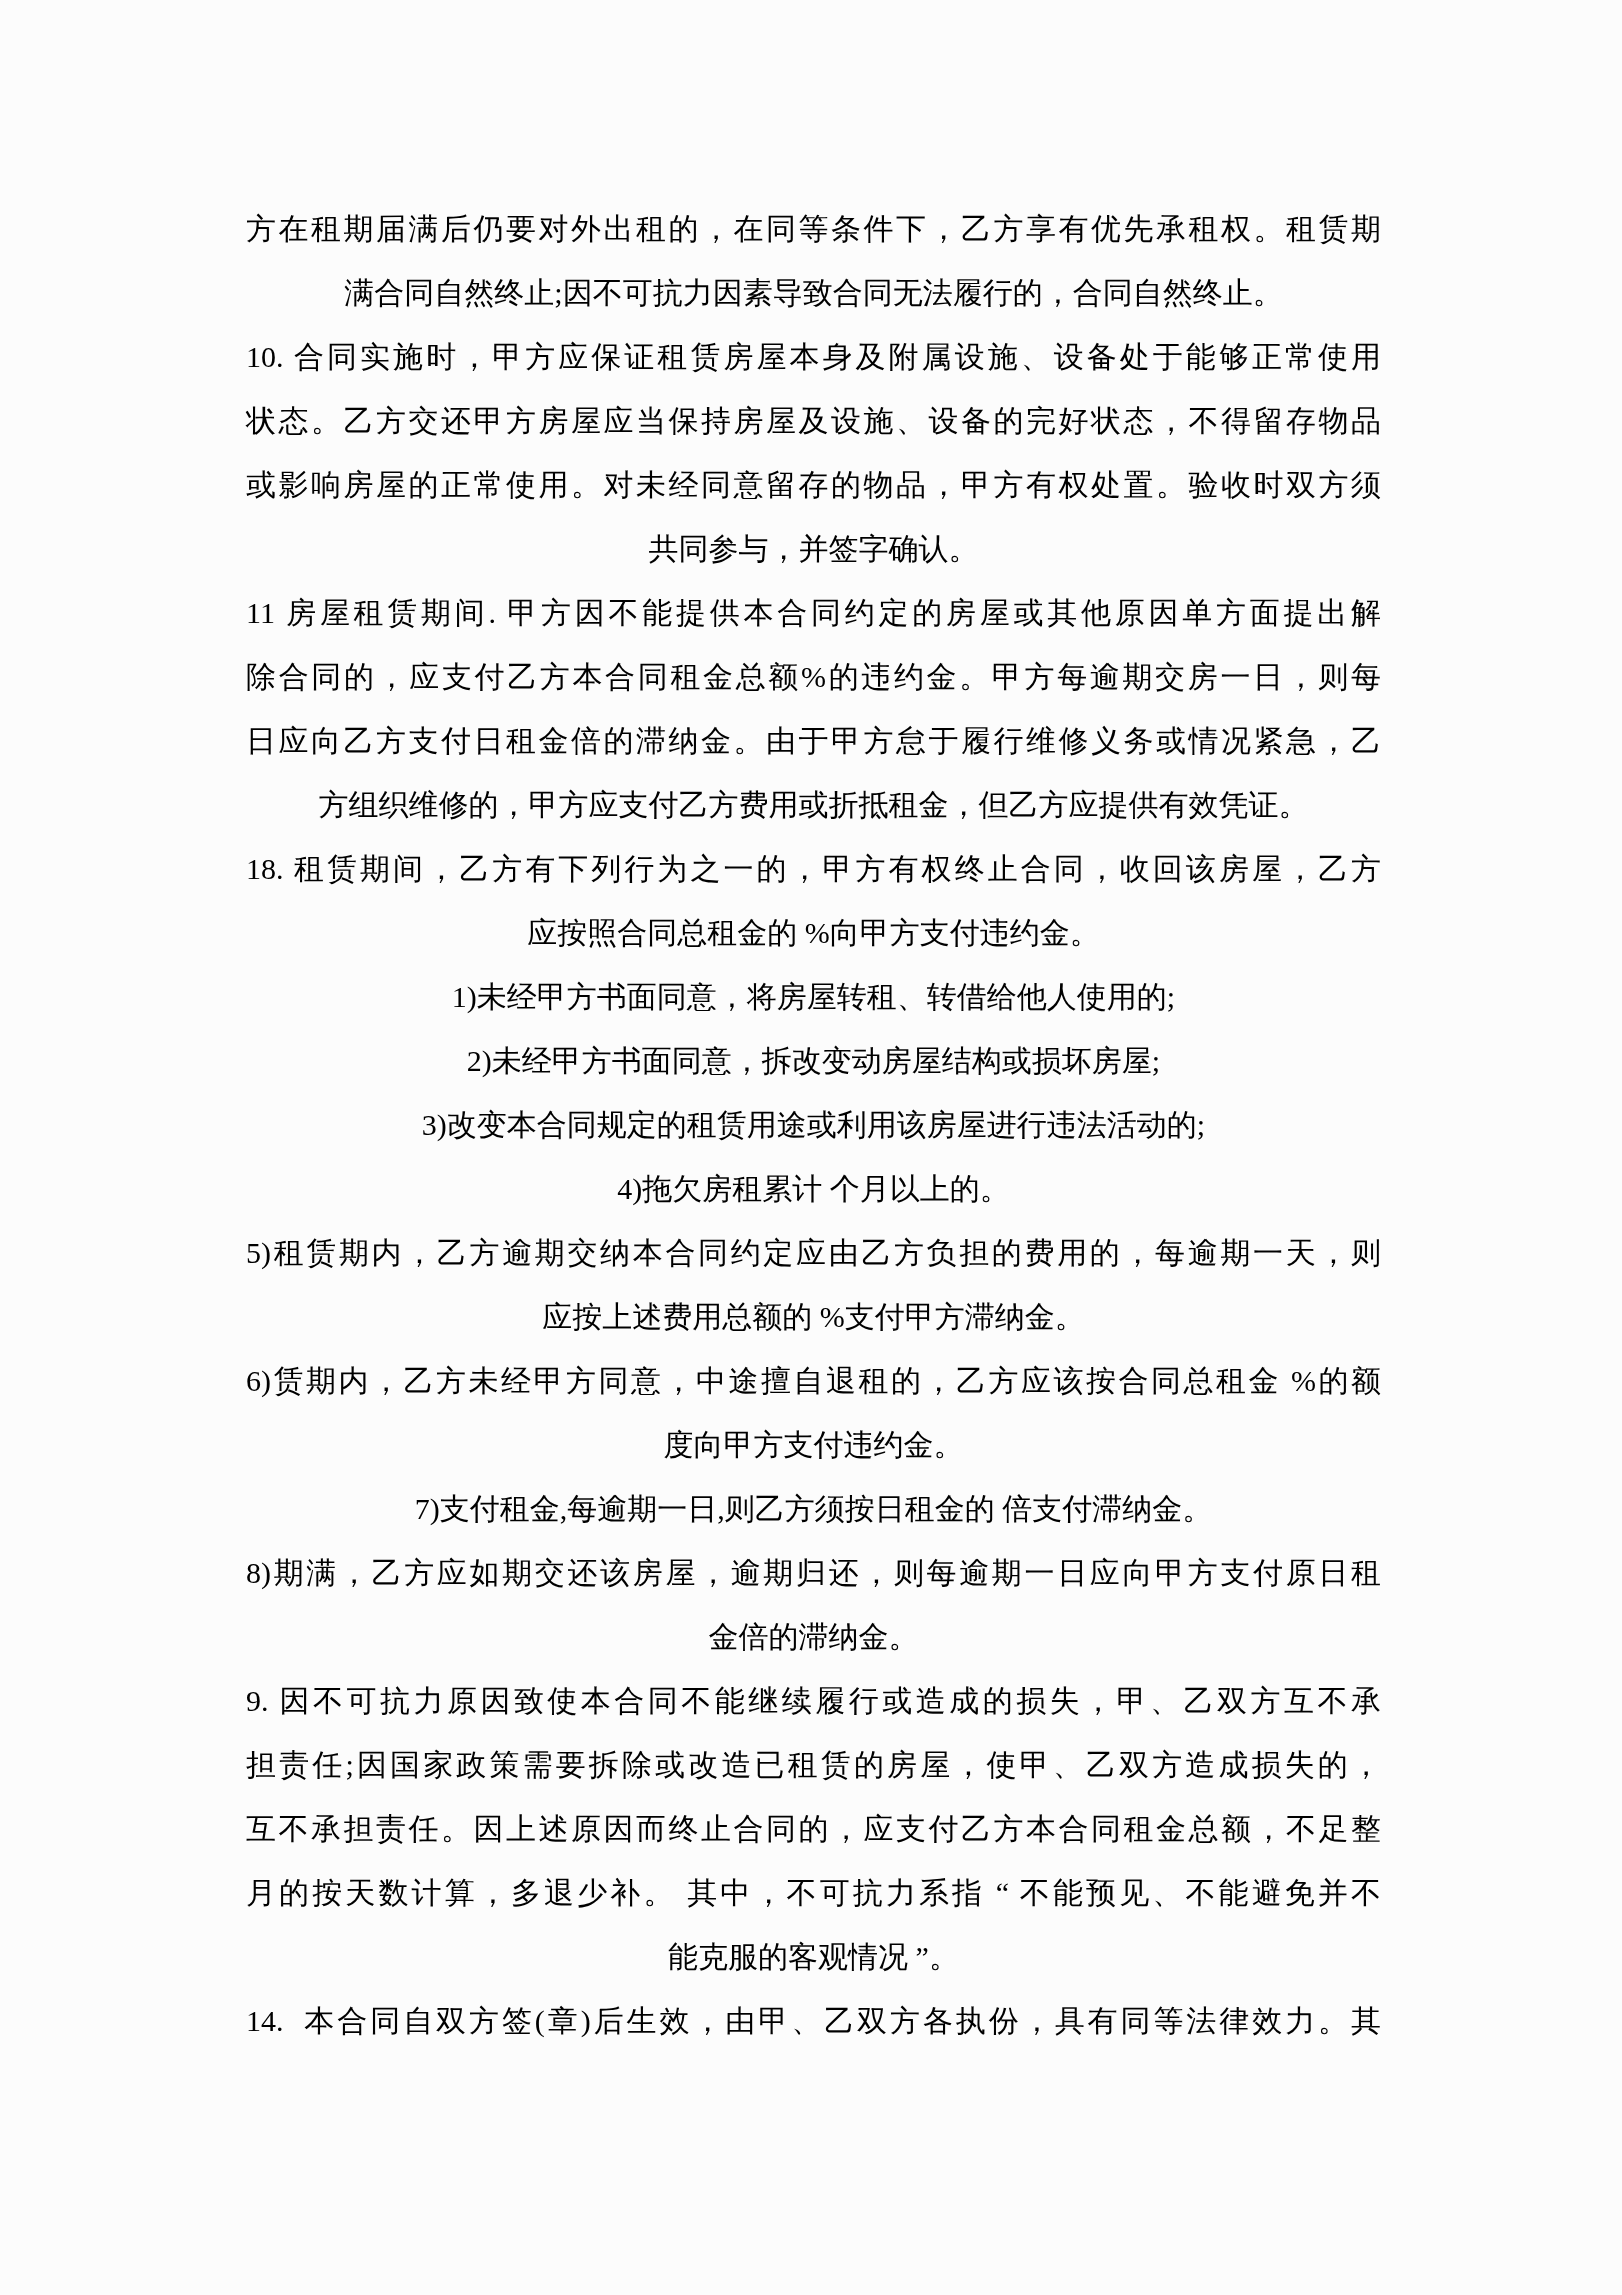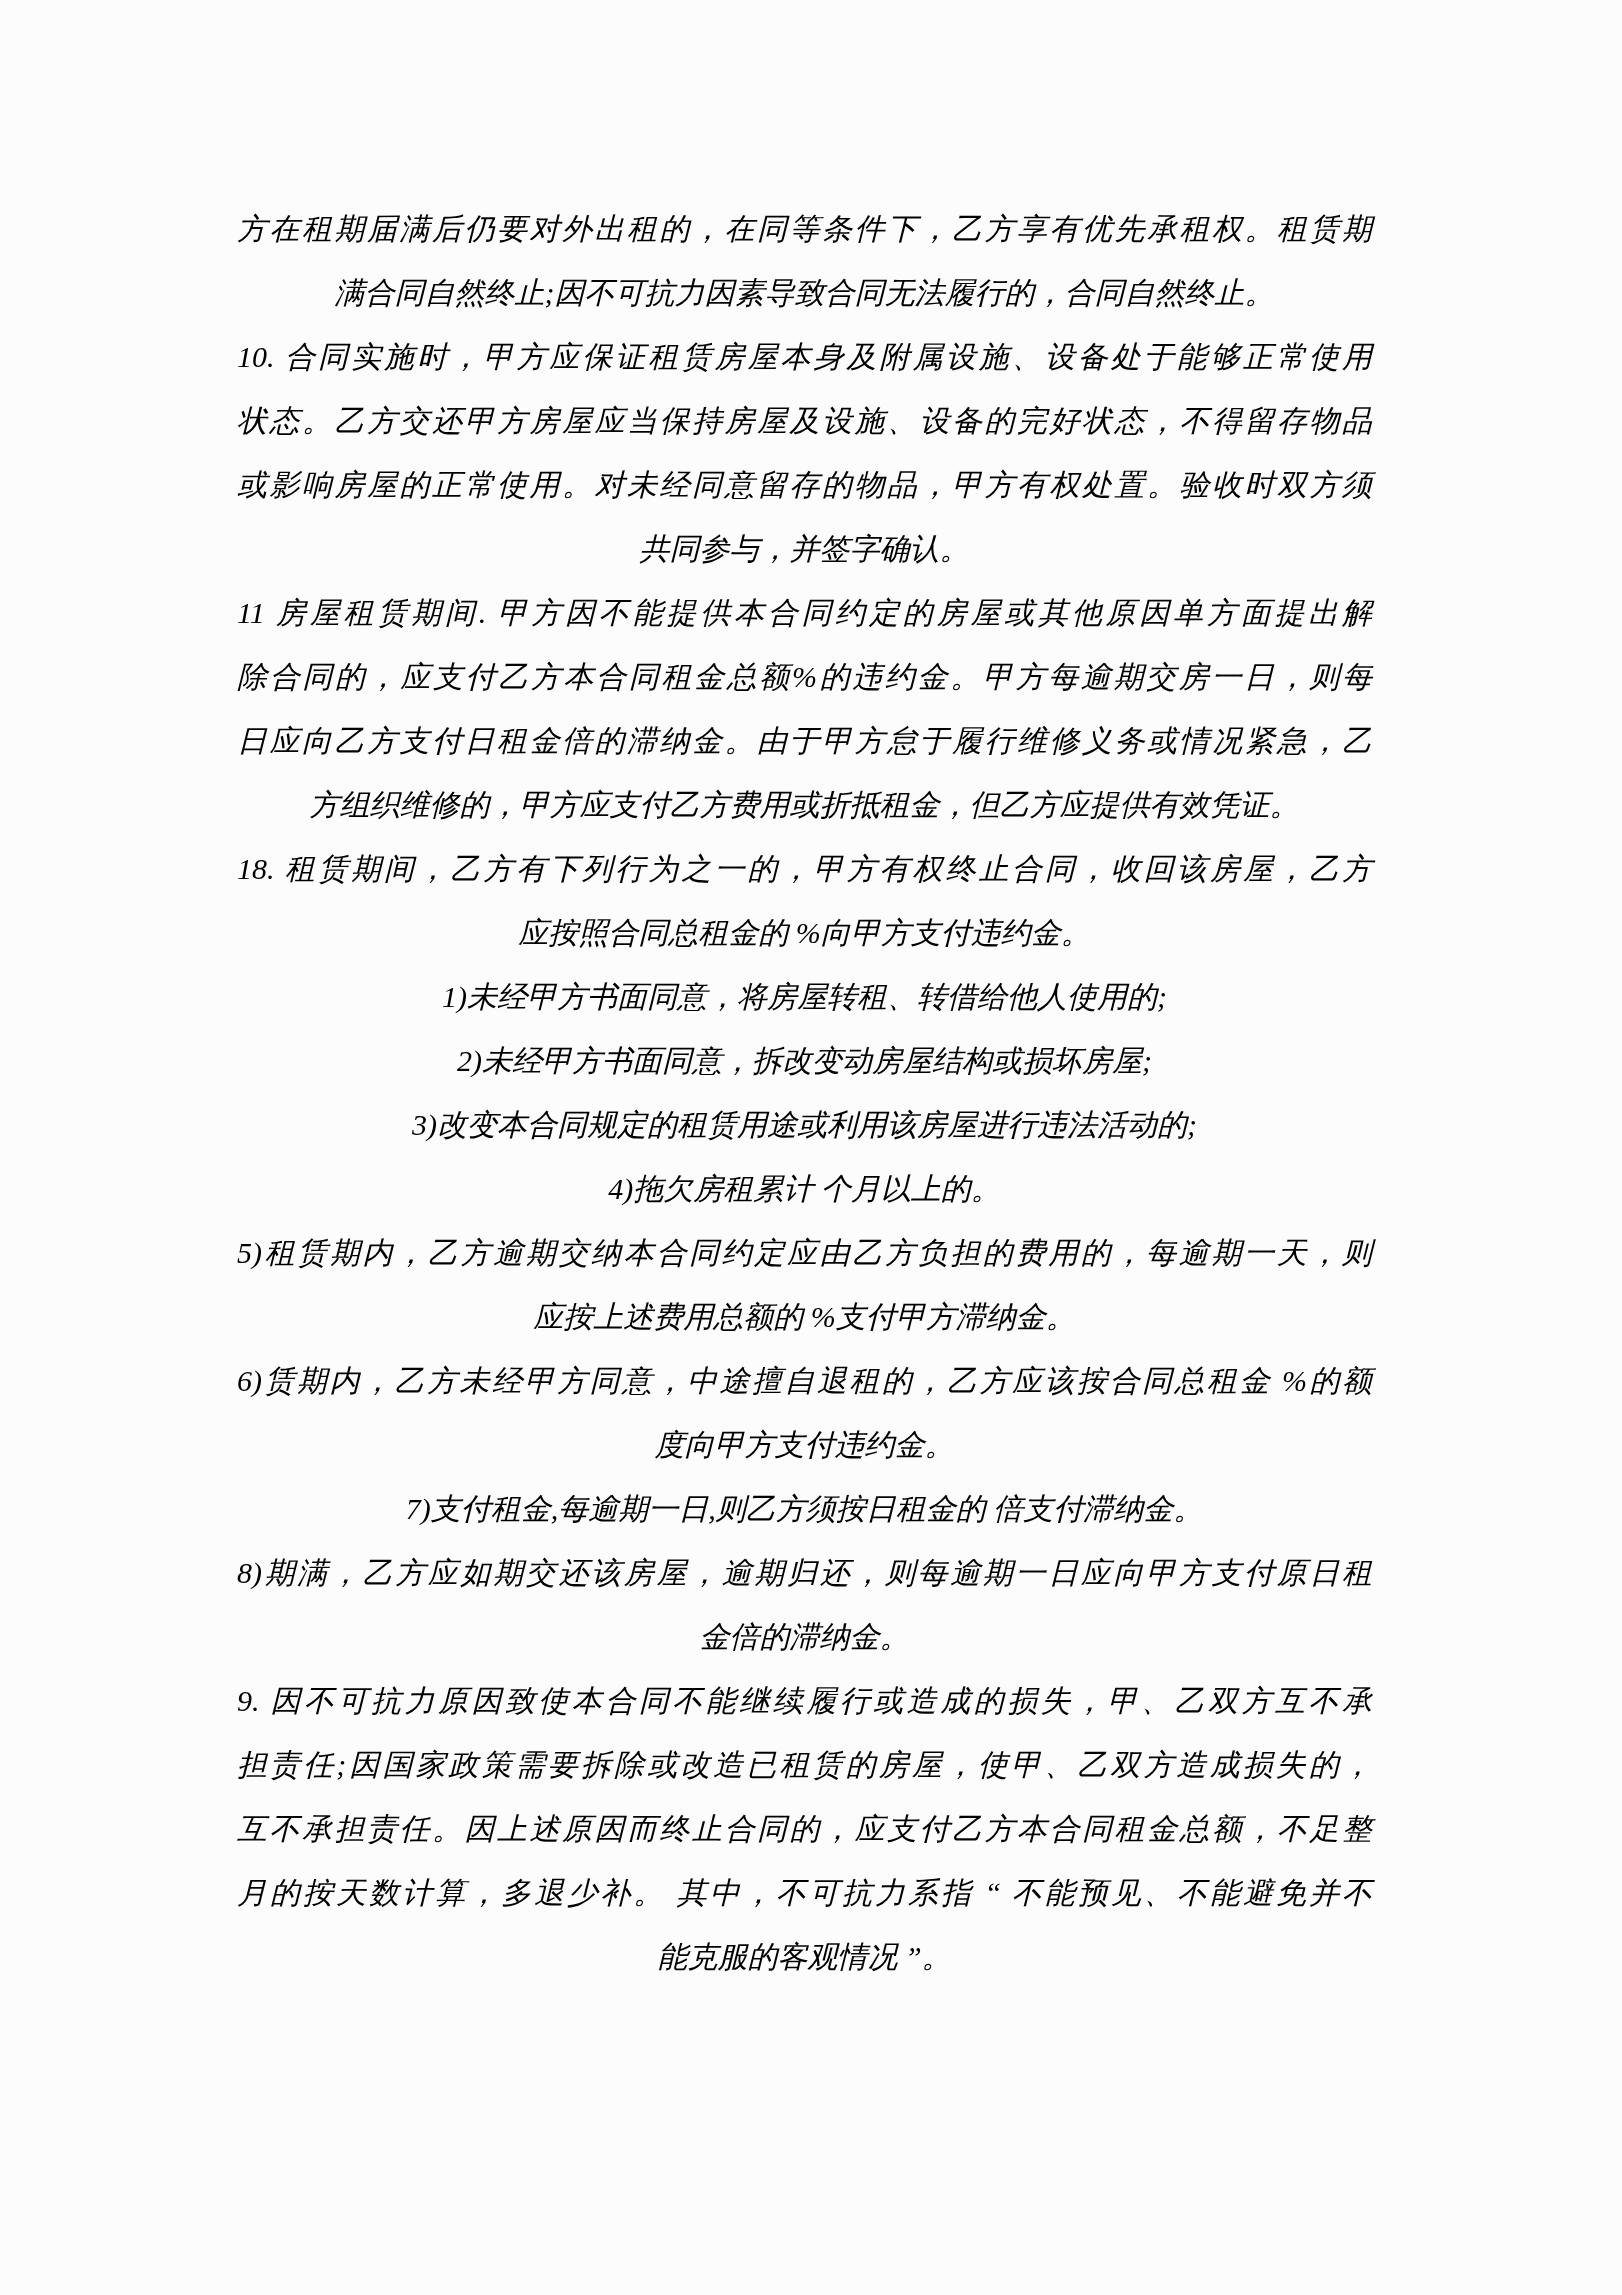--- a/index.html
+++ b/index.html
@@ -15,24 +15,23 @@
   }
   .doc-page {
     position: relative;
     width: 1623px;
     height: 2295px;
     overflow: hidden;
     background: #fcfcfc;
   }
   .text-block {
     position: absolute;
-    left: 237px;
+    left: 246px;
     top: 197px;
     width: 1135px;
-    font-style: italic;
   }
   .text-line {
     font-size: 30px;
     line-height: 64px;
     letter-spacing: 0;
     white-space: pre-wrap;
     text-align: center;
     color: #000000;
   }
   .text-line.fill {
@@ -66,15 +65,16 @@
       <div class="text-line fill">6)赁期内，乙方未经甲方同意，中途擅自退租的，乙方应该按合同总租金 %的额</div>
       <div class="text-line">度向甲方支付违约金。</div>
       <div class="text-line">7)支付租金,每逾期一日,则乙方须按日租金的 倍支付滞纳金。</div>
       <div class="text-line fill">8)期满，乙方应如期交还该房屋，逾期归还，则每逾期一日应向甲方支付原日租</div>
       <div class="text-line">金倍的滞纳金。</div>
       <div class="text-line fill">9. 因不可抗力原因致使本合同不能继续履行或造成的损失，甲、乙双方互不承</div>
       <div class="text-line fill">担责任;因国家政策需要拆除或改造已租赁的房屋，使甲、乙双方造成损失的，</div>
       <div class="text-line fill">互不承担责任。因上述原因而终止合同的，应支付乙方本合同租金总额，不足整</div>
       <div class="text-line fill">月的按天数计算，多退少补。 其中，不可抗力系指 “ 不能预见、不能避免并不</div>
       <div class="text-line">能克服的客观情况 ”。</div>
+      <div class="text-line fill">14.  本合同自双方签(章)后生效，由甲、乙双方各执份，具有同等法律效力。其</div>
     </div>
 </div>
 
 
 </body></html>

